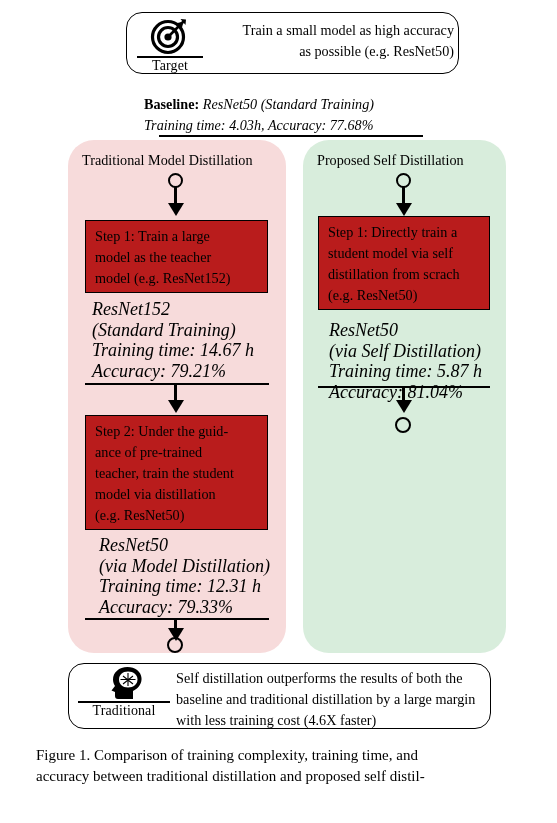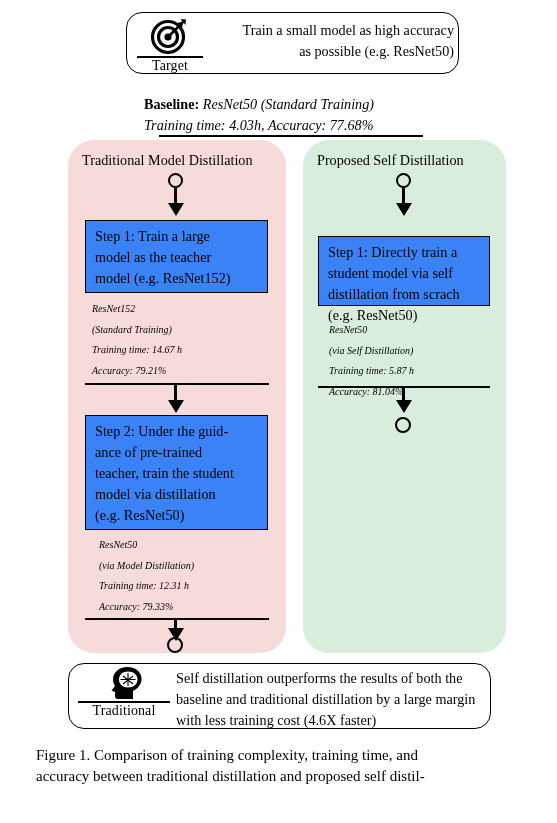--- a/index.html
+++ b/index.html
@@ -80,34 +80,34 @@
   .panel-title {
     position: absolute;
     font-size: 14.2px;
     line-height: 18px;
     white-space: nowrap;
   }
 
   
   .stepbox {
     position: absolute;
-    background: #3b82f6;
+    background: #b91c1c;
     border: 1.7px solid #000;
     box-sizing: border-box;
     font-size: 14.2px;
     line-height: 21px;
     padding: 5px 8px 5px 9px;
     white-space: pre-line;
   }
 
   
   .metrics {
     position: absolute;
     font-style: italic;
-    font-size: 10px;
+    font-size: 18px;
     line-height: 20.5px;
     white-space: pre-line;
   }
 
   
   .hrule {
     position: absolute;
     height: 1.7px;
     background: #000;
   }
@@ -208,21 +208,21 @@
 <div class="circ" style="left:167px; top:637px; width:16px; height:16px;"></div>
 
 <div class="panel" id="right-panel" style="left:303px; top:140px; width:203px; height:513px; background:#d8eddc;"></div>
 
 <div class="panel-title" style="left:317px; top:151px;">Proposed Self Distillation</div>
 
 <div class="circ" style="left:396px; top:173px; width:15px; height:15px;"></div>
 <div class="vline" style="left:402px; top:186px; height:19px;"></div>
 <div class="arrowhead" style="left:395.5px; top:203px;"></div>
 
-<div class="stepbox" style="left:318px; top:236px; width:172px; height:70px;">Step 1: Directly train a
+<div class="stepbox" style="left:318px; top:216px; width:172px; height:94px;">Step 1: Directly train a
 student model via self
 distillation from scrach
 (e.g. ResNet50)</div>
 
 <div class="metrics" style="left:329px; top:320px; width:175px;">ResNet50
 (via Self Distillation)
 Training time: 5.87 h
 Accuracy: 81.04%</div>
 
 <div class="hrule" style="left:318px; top:386px; width:172px;"></div>

